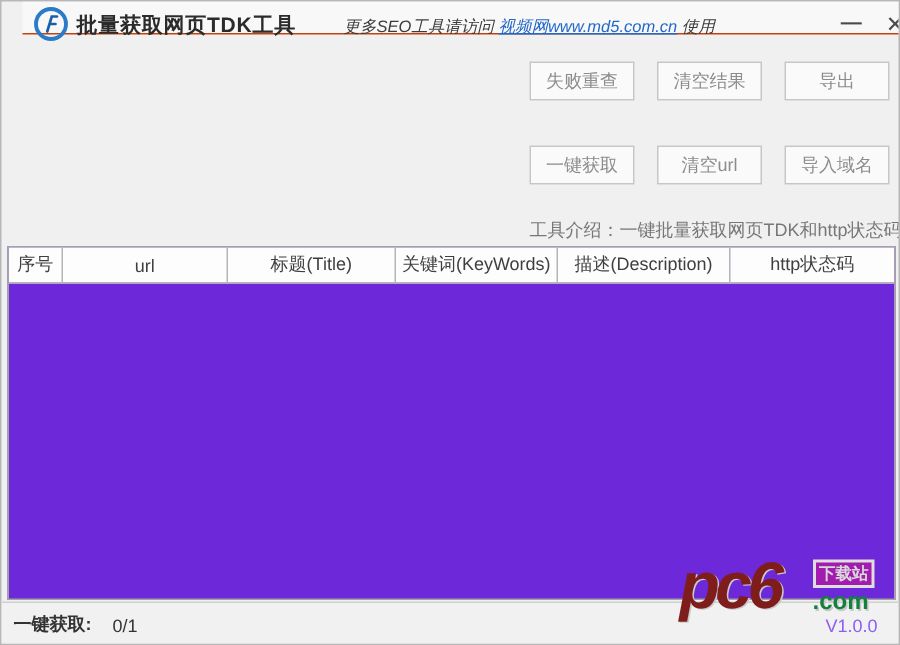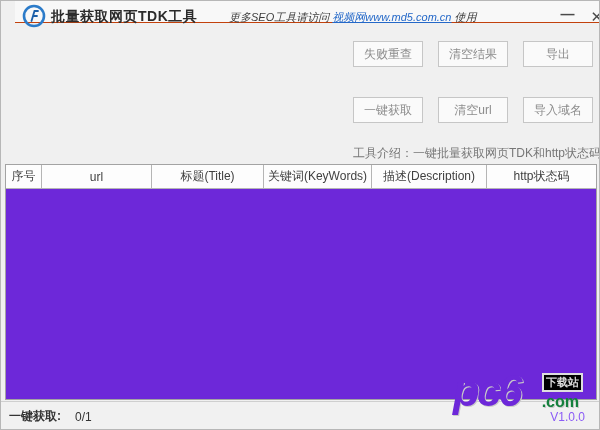--- a/index.html
+++ b/index.html
@@ -137,28 +137,28 @@
   
   .watermark {
     position: absolute; right: 4px; top: 370px; width: 150px; height: 52px;
     pointer-events: none; z-index: 5;
     color: #dcdcdc;
   }
   .wm-brand {
     position: absolute; left: 8px; top: -2px;
     font-size: 44px; font-weight: bold; font-style: italic;
     letter-spacing: -3px; line-height: 1;
-    color: #6d28d9;
+    color: #7f1d1d;
     text-shadow: 1px 1px 0 #c9c9c9;
   }
   .wm-badge {
     position: absolute; right: 12px; top: 2px;
     border: 2px solid #dedede; color: #d8d8d8;
     font-size: 11px; font-weight: bold; padding: 0 2px;
-    background: #000000;
+    background: #a21caf;
   }
   .wm-tld {
     position: absolute; right: 16px; top: 22px;
     font-size: 16px; font-weight: bold;
     color: #15803d; text-shadow: 1px 1px 0 #c9c9c9;
   }
 
   
   .statusbar {
     position: absolute; left: 0; top: 400px; width: 100%; height: 30px;

